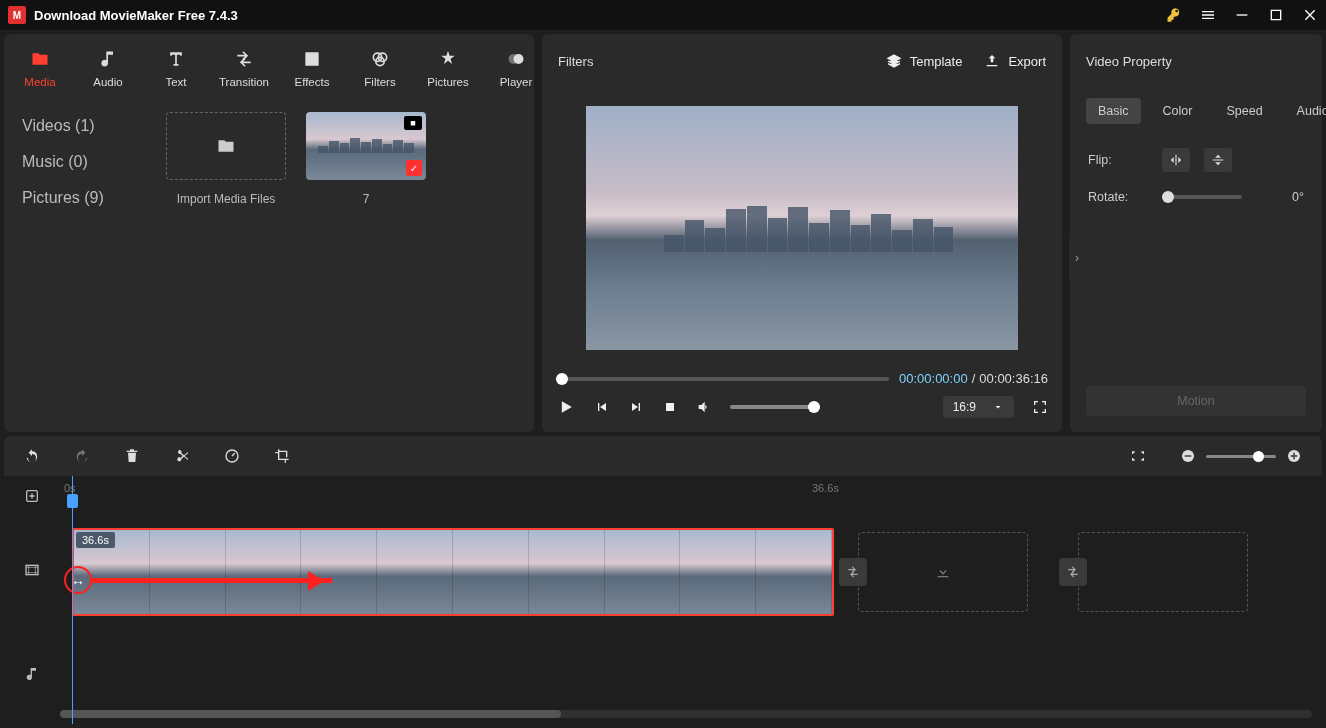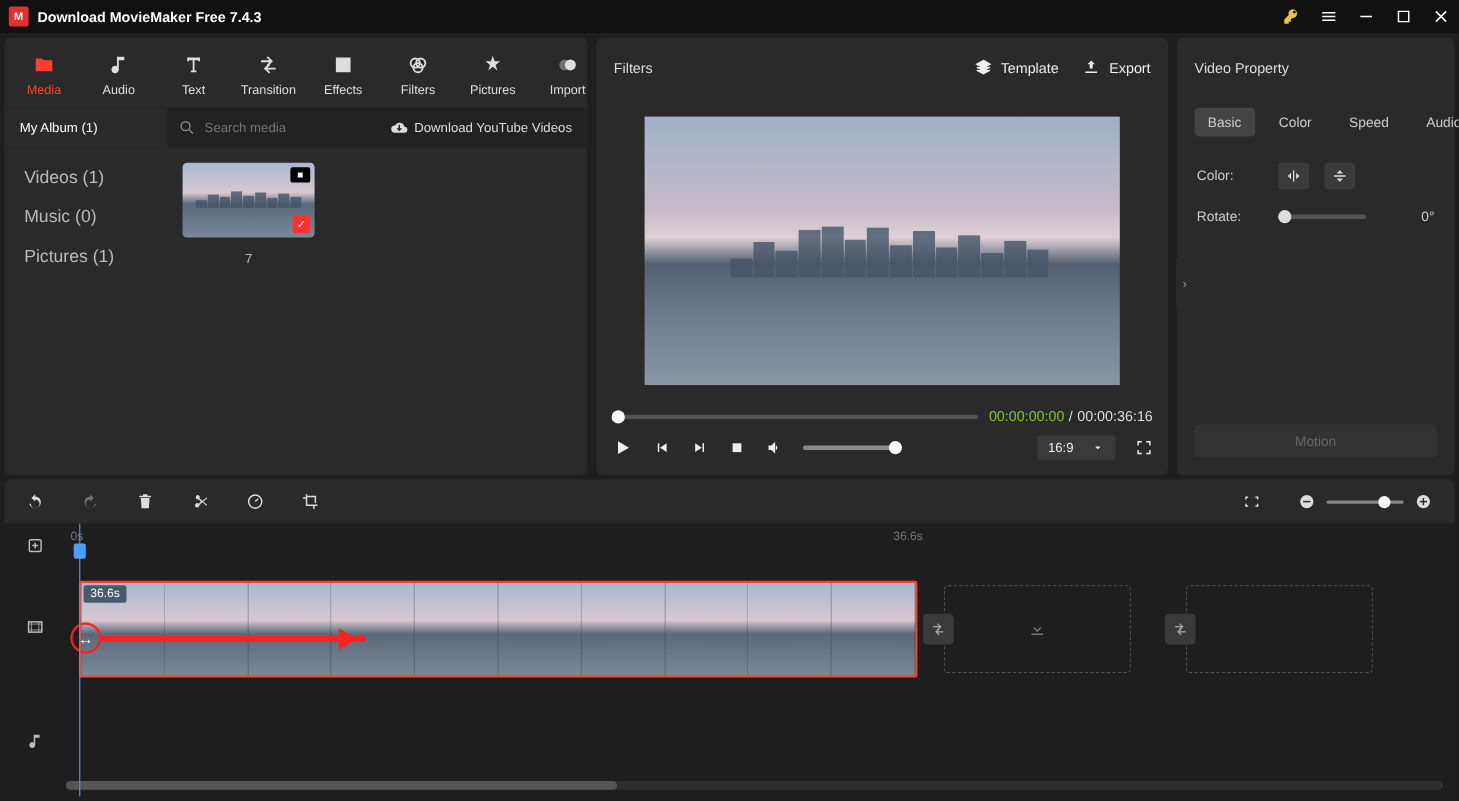--- a/index.html
+++ b/index.html
@@ -166,45 +166,37 @@
       <div class="tool"><div class="ticon">
             <svg class="ico-l" viewBox="0 0 24 24">
               <path fill="currentColor" d="M12 2l2 6h6l-5 4 2 6-5-4-5 4 2-6-5-4h6z"></path>
             </svg>
           </div><span>Pictures</span></div>
       <div class="tool"><div class="ticon">
             <svg class="ico-l" viewBox="0 0 24 24">
               <circle cx="15" cy="12" r="6" fill="currentColor"></circle>
               <circle cx="9" cy="12" r="6" fill="currentColor" opacity=".4"></circle>
             </svg>
-          </div><span>Import</span></div>
-    </div>
-    <div class="tabs-row">
-      <div class="tab-lib">My Album (1)</div>
-      <div class="search-wrap">
-        <svg class="ico" viewBox="0 0 24 24">
-            <circle cx="10" cy="10" r="6" fill="none" stroke="currentColor" stroke-width="2"></circle>
-            <path d="M15 15l5 5" stroke="currentColor" stroke-width="2"></path>
-          </svg>
-        <input placeholder="Search media" style="">
-      </div>
-      <div class="dl-yt">
-        <svg class="ico" viewBox="0 0 24 24">
-            <path fill="currentColor" d="M6 19a5 5 0 010-10 7 7 0 0113 2 4 4 0 010 8zm6-2l4-4h-3V8h-2v5H8z"></path>
-          </svg>
-        <span>Download YouTube Videos</span>
-      </div>
+          </div><span>Player</span></div>
     </div>
     <div class="lib-body">
       <div class="lib-side">
         <div>Videos (1)</div>
         <div>Music (0)</div>
-        <div>Pictures (1)</div>
+        <div>Pictures (9)</div>
       </div>
       <div class="lib-grid">
+        <div class="lib-item">
+          <div class="thumb import">
+              <svg class="ico-l" viewBox="0 0 24 24">
+                <path fill="currentColor" d="M3 5h7l2 2h9v12H3z"></path>
+              </svg>
+            </div>
+          <span>Import Media Files</span>
+        </div>
         <div class="lib-item">
           <div class="thumb clip">
             <div class="buildings">
                 <span style="height:40%"></span>
                 <span style="height:70%"></span>
                 <span style="height:55%"></span>
                 <span style="height:90%"></span>
                 <span style="height:65%"></span>
                 <span style="height:80%"></span>
                 <span style="height:50%"></span>
@@ -252,21 +244,21 @@
             <span style="height:55%"></span>
             <span style="height:78%"></span>
             <span style="height:45%"></span>
             <span style="height:68%"></span>
             <span style="height:52%"></span>
           </div>
       </div>
     </div>
     <div class="time-row">
       <div class="prog"></div>
-      <span style="color:#84cc16">00:00:00:00</span>
+      <span style="color:#7dd3fc">00:00:00:00</span>
       <span style="margin:0 -6px"> / </span>
       <span>00:00:36:16</span>
     </div>
     <div class="ctrl-row">
       <span>
           <svg class="ico-l" viewBox="0 0 24 24">
             <path fill="currentColor" d="M7 5v14l12-7z"></path>
           </svg>
         </span>
       <span>
@@ -311,21 +303,21 @@
         <span>Video Property</span>
       </div>
     <div class="rp-tabs">
       <div class="rp-tab active">Basic</div>
       <div class="rp-tab">Color</div>
       <div class="rp-tab">Speed</div>
       <div class="rp-tab">Audio</div>
     </div>
     <div class="rp-body">
       <div class="rp-row">
-        <span class="lbl">Color:</span>
+        <span class="lbl">Flip:</span>
         <div class="sq-btn">
             <svg class="ico" viewBox="0 0 24 24" style="width:14px">
               <path fill="currentColor" d="M8 7L3 12l5 5zm8 0l5 5-5 5zM11 3h2v18h-2z"></path>
             </svg>
           </div>
         <div class="sq-btn">
             <svg class="ico" viewBox="0 0 24 24" style="width:14px">
               <path fill="currentColor" d="M7 8l5-5 5 5zm0 8l5 5 5-5zM3 11h18v2H3z"></path>
             </svg>
           </div>

